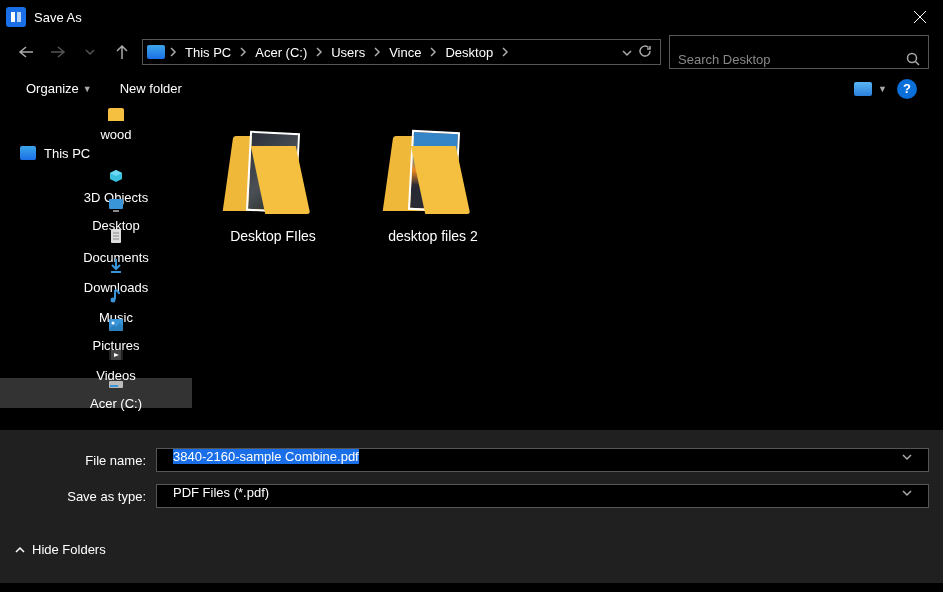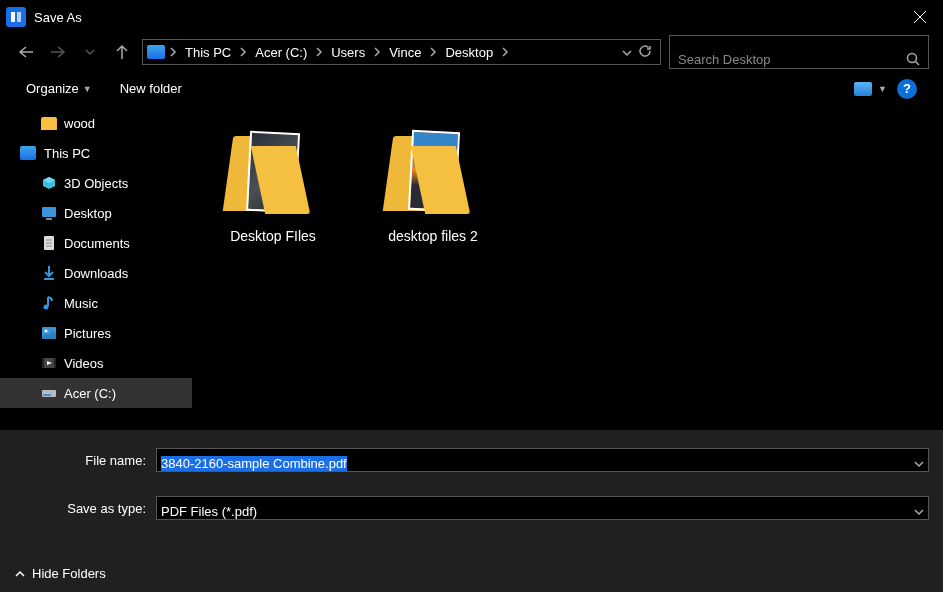--- a/index.html
+++ b/index.html
@@ -152,21 +152,21 @@
 .sidebar::-webkit-scrollbar-thumb { background: #3a3a3a; }
 .tree-item {
   display: flex;
   align-items: center;
   height: 30px;
   padding-left: 20px;
   gap: 6px;
   cursor: pointer;
   color: #fff;
 }
-.tree-item.indent { padding-left: 40px; }
+.tree-item.indent { padding-left: 40px; flex-direction: column; }
 .tree-item.selected { background: #333; }
 .tree-item .ticon { width: 18px; height: 16px; display: flex; align-items: center; justify-content: center; }
 .folder-icon-sm { width: 16px; height: 13px; background: #f5c040; border-radius: 2px 2px 0 0; }
 
 .content {
   flex: 1;
   background: #000;
   padding: 20px 16px;
   display: flex;
   gap: 30px;
@@ -218,36 +218,36 @@
 }
 .folder-label { text-align: center; font-size: 14px; }
 
 .bottom-panel {
   background: #202020;
   padding: 18px 14px 6px 14px;
 }
 .form-row {
   display: flex;
   align-items: center;
-  margin-bottom: 24px;
+  margin-bottom: 12px;
 }
 .form-label {
   width: 142px;
   text-align: right;
   padding-right: 10px;
   font-size: 13px;
 }
 .form-field {
   flex: 1;
   height: 24px;
   background: #000;
   border: 1px solid #555;
   display: flex;
-  align-items: flex-end;
-  padding: 0 4px;
+  align-items: flex-start;
+  padding: 0 16px;
 }
 .form-field.sel-highlight span.sel {
   background: #1a6fe8;
   color: #fff;
 }
 .form-field .dd-arrow {
   margin-left: auto;
 }
 .form-field .dd-arrow svg { stroke: #aaa; fill: none; stroke-width: 1.5; }
 

